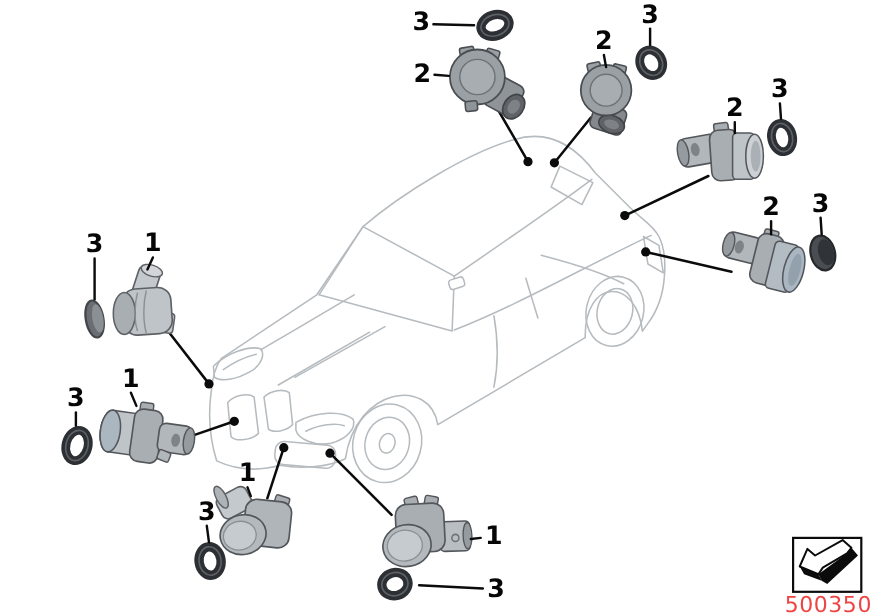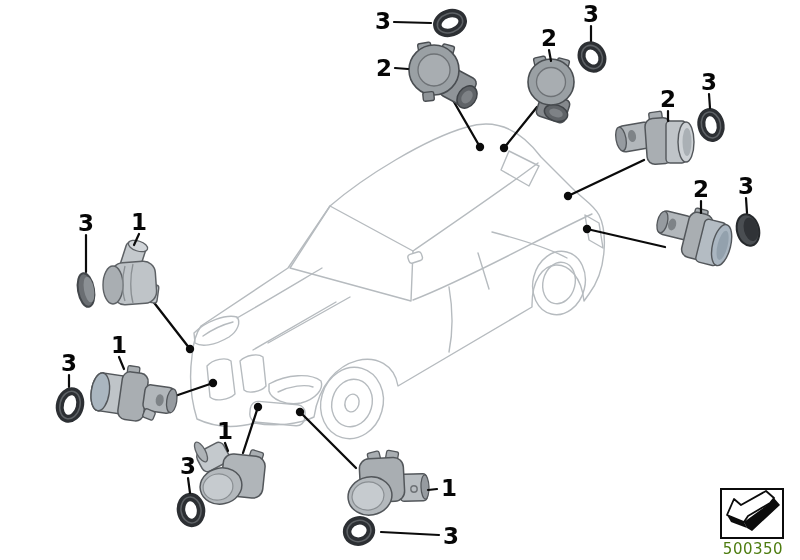--- a/index.html
+++ b/index.html
@@ -1,21 +1,21 @@
 <!DOCTYPE html>
 <html><head>
 <meta charset="utf-8">
 <style>
   html,body{margin:0;padding:0;background:#ffffff;}
   .stage{position:relative;width:800px;height:560px;background:#fff;overflow:hidden;
          font-family:"DejaVu Sans","Liberation Sans",sans-serif;}
   .stage svg{position:absolute;left:0;top:0;}
   .callout{position:absolute;transform:translate(-50%,-50%);font-weight:700;font-size:23px;
            line-height:1;color:#060606;user-select:none;}
-  .partnum{position:absolute;transform:translate(-50%,-50%);font-size:15px;color:#4d7c0f;
+  .partnum{position:absolute;transform:translate(-50%,-50%);font-size:20px;color:#ef4444;
            letter-spacing:0.5px;}
 </style>
 </head>
 <body>
 
 <div class="stage">
 
 <svg width="800" height="560" viewBox="0 0 800 560">
 
   <g stroke="#b6bbbf" stroke-width="1.4" fill="none" stroke-linejoin="round" stroke-linecap="round">

